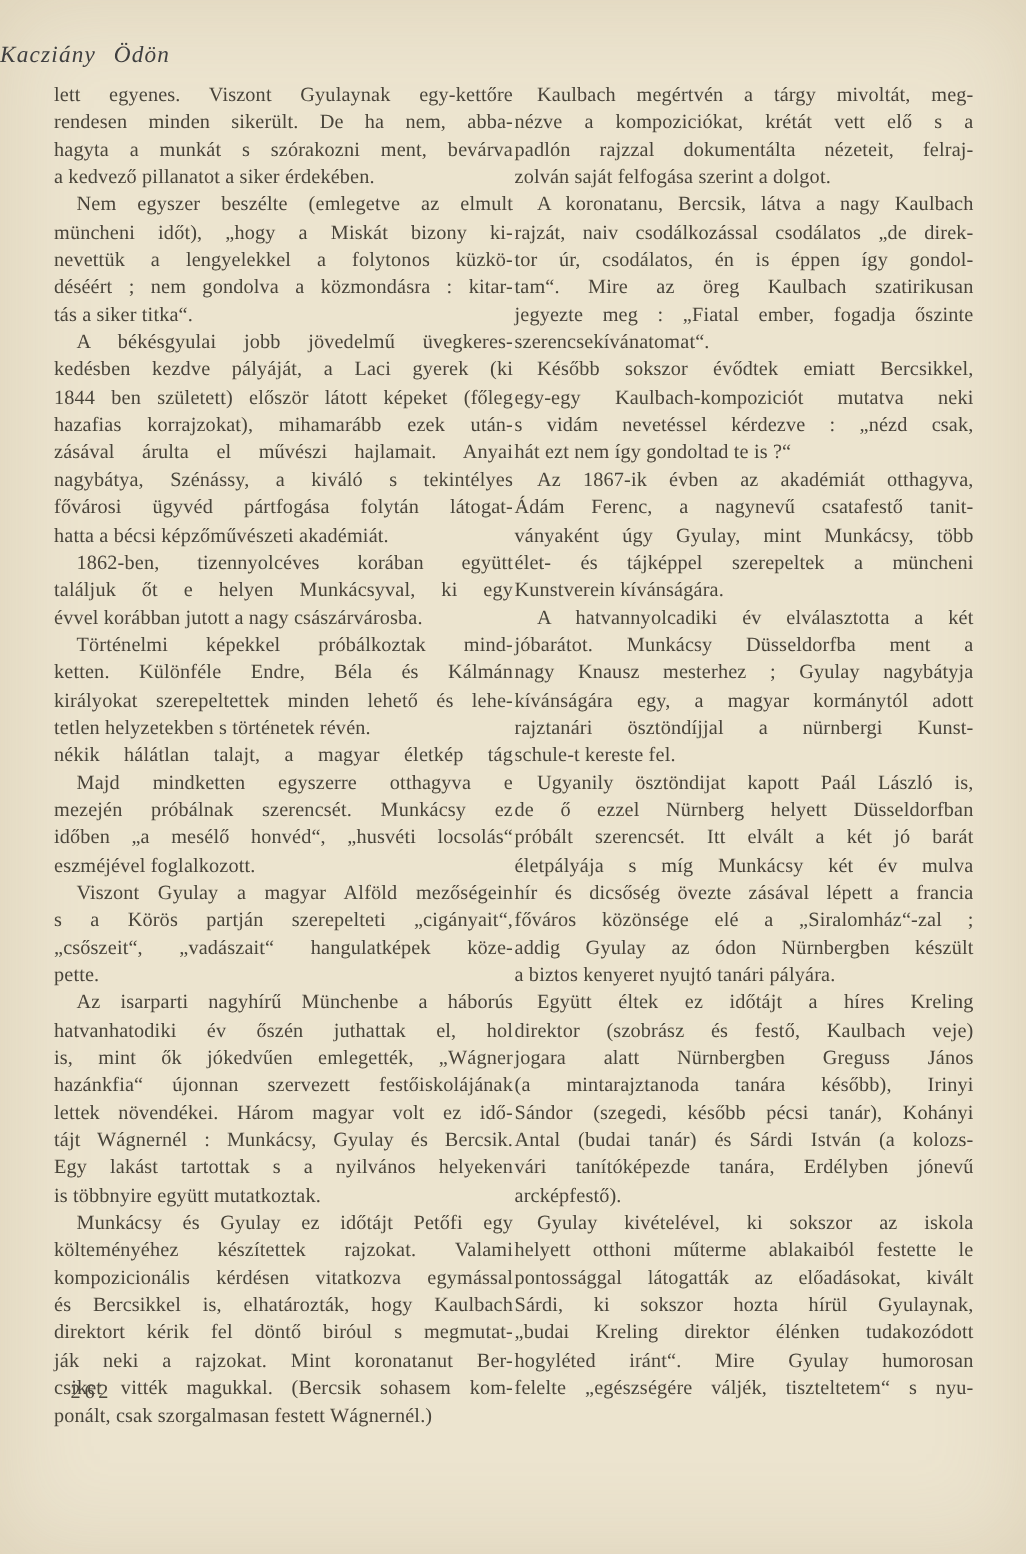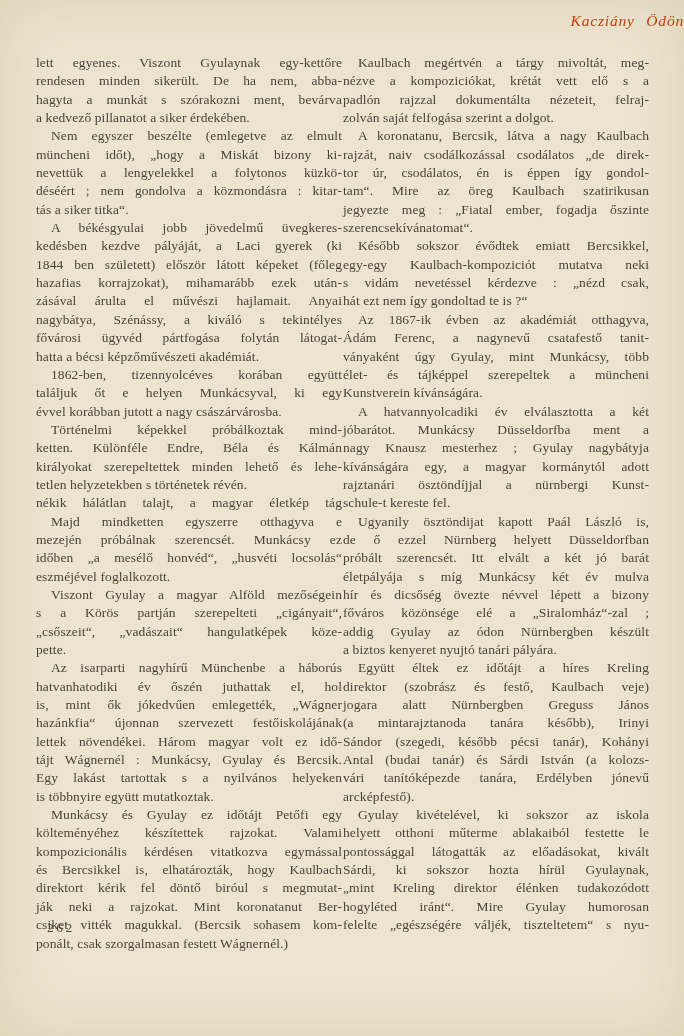--- a/index.html
+++ b/index.html
@@ -12,29 +12,29 @@
     width: 684px;
     height: 1036px;
     background: #ece4cf;
     box-shadow: inset 0 0 60px rgba(167, 146, 103, 0.22);
     color: #49443a;
     font-family: "Liberation Serif", "DejaVu Serif", serif;
     overflow: hidden;
   }
   .running-header {
     position: absolute;
-    top: 12px;
+    top: 28px;
     left: 0;
     right: 0;
-    text-align: right;
+    text-align: left;
     font-style: italic;
     font-size: 15.5px;
     letter-spacing: 0.8px;
     word-spacing: 7px;
-    color: #c2410c;
+    color: #404040;
   }
   .columns {
     position: absolute;
     top: 54px;
     left: 36px;
     display: flex;
     gap: 1px;
   }
   .column {
     width: 306px;
@@ -179,41 +179,41 @@
           <div class="line">nagy Knausz mesterhez ; Gyulay nagybátyja</div>
           <div class="line">kívánságára egy, a magyar kormánytól adott</div>
           <div class="line">rajztanári ösztöndíjjal a nürnbergi Kunst-</div>
           <div class="line last">schule-t kereste fel.</div>
         </div>
         <div class="para">
           <div class="line first-indent">Ugyanily ösztöndijat kapott Paál László is,</div>
           <div class="line">de ő ezzel Nürnberg helyett Düsseldorfban</div>
           <div class="line">próbált szerencsét. Itt elvált a két jó barát</div>
           <div class="line">életpályája s míg Munkácsy két év mulva</div>
-          <div class="line">hír és dicsőség övezte névvel lépett a bizony</div>
+          <div class="line">hír és dicsőség övezte zásával lépett a francia</div>
           <div class="line">főváros közönsége elé a „Siralomház“-zal ;</div>
           <div class="line">addig Gyulay az ódon Nürnbergben készült</div>
           <div class="line last">a biztos kenyeret nyujtó tanári pályára.</div>
         </div>
         <div class="para">
           <div class="line first-indent">Együtt éltek ez időtájt a híres Kreling</div>
           <div class="line">direktor (szobrász és festő, Kaulbach veje)</div>
           <div class="line">jogara alatt Nürnbergben Greguss János</div>
           <div class="line">(a mintarajztanoda tanára később), Irinyi</div>
           <div class="line">Sándor (szegedi, később pécsi tanár), Kohányi</div>
           <div class="line">Antal (budai tanár) és Sárdi István (a kolozs-</div>
           <div class="line">vári tanítóképezde tanára, Erdélyben jónevű</div>
           <div class="line last">arcképfestő).</div>
         </div>
         <div class="para justify-last">
           <div class="line first-indent">Gyulay kivételével, ki sokszor az iskola</div>
           <div class="line">helyett otthoni műterme ablakaiból festette le</div>
           <div class="line">pontossággal látogatták az előadásokat, kivált</div>
           <div class="line">Sárdi, ki sokszor hozta hírül Gyulaynak,</div>
-          <div class="line">„mint Kreling direktor élénken tudakozódott</div>
+          <div class="line">„budai Kreling direktor élénken tudakozódott</div>
           <div class="line">hogyléted iránt“. Mire Gyulay humorosan</div>
           <div class="line last">felelte „egészségére váljék, tiszteltetem“ s nyu-</div>
         </div>
       </div>
   </div>
 
   <div class="page-number">262</div>
 </div>
 
 </body></html>

